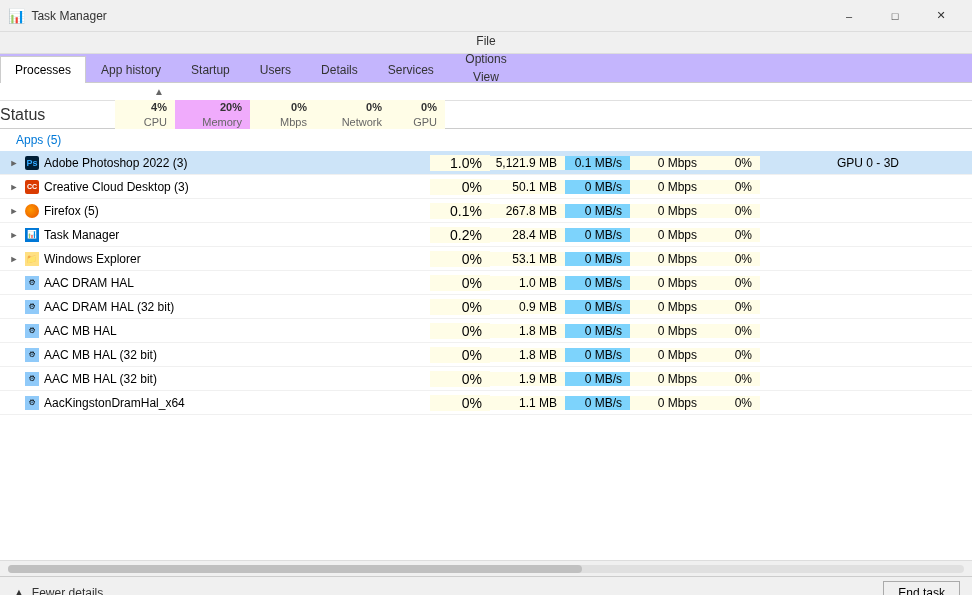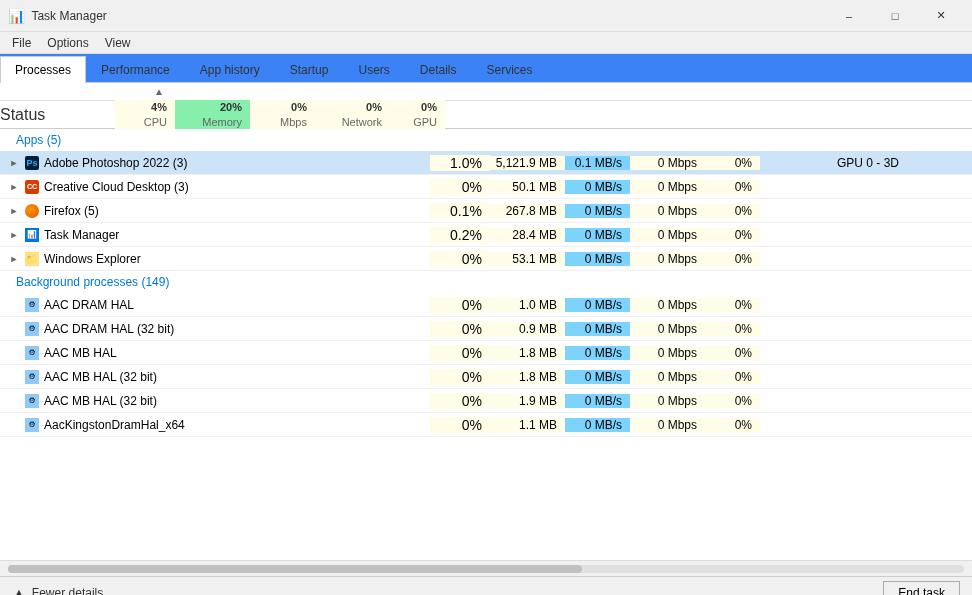--- a/index.html
+++ b/index.html
@@ -23,31 +23,32 @@
     }
 
     
     .menu-bar {
       background: #f0f0f0;
       height: 22px;
       display: flex;
       align-items: center;
       padding: 0 4px;
       border-bottom: 1px solid #ddd;
+      flex-direction: column;
     }
     .menu-item {
       padding: 2px 8px;
       cursor: pointer;
       font-size: 12px;
       color: #333;
     }
 
     
     .tab-bar {
-      background: #3b82f6;
+      background: #c4b5fd;
       display: flex;
       border-bottom: 1px solid #ccc;
       padding-top: 2px;
     }
     .tab {
       padding: 6px 14px;
       cursor: pointer;
       font-size: 12px;
       color: #333;
       border: 1px solid transparent;
@@ -89,21 +90,21 @@
     .col-name { flex: 0 0 315px; padding-left: 8px; font-size: 12px; }
     .col-status { flex: 0 0 115px; font-size: 16px; }
     .col-cpu { flex: 0 0 60px; text-align: right; padding-right: 8px; }
     .col-memory { flex: 0 0 75px; text-align: right; padding-right: 8px; }
     .col-disk { flex: 0 0 65px; text-align: right; padding-right: 8px; }
     .col-network { flex: 0 0 75px; text-align: right; padding-right: 8px; }
     .col-gpu { flex: 0 0 55px; text-align: right; padding-right: 8px; }
     .col-gpu-engine { flex: 1; text-align: left; padding-left: 4px; }
 
     .col-cpu-header { background: #fffde7; }
-    .col-memory-header { background: #86efac; }
+    .col-memory-header { background: #f0abfc; }
     .col-disk-header { background: #fffde7; }
     .col-network-header { background: #fffde7; }
     .col-gpu-header { background: #fffde7; }
 
     
     .table-body {
       flex: 1;
       overflow-y: auto;
       overflow-x: hidden;
     }
@@ -202,23 +203,20 @@
   <span class="menu-item">File</span>
   <span class="menu-item">Options</span>
   <span class="menu-item">View</span>
 </div>
 
 <div class="tab-bar">
   <div class="tab active">
     <span>Processes</span>
   </div>
   <div class="tab">
-    <span>Performance</span>
-  </div>
-  <div class="tab">
     <span>App history</span>
   </div>
   <div class="tab">
     <span>Startup</span>
   </div>
   <div class="tab">
     <span>Users</span>
   </div>
   <div class="tab">
     <span>Details</span>
@@ -354,23 +352,20 @@
       </div>
       <div class="row-status"></div>
       <div class="row-cpu">0%</div>
       <div class="row-memory">53.1 MB</div>
       <div class="row-disk">0 MB/s</div>
       <div class="row-network">0 Mbps</div>
       <div class="row-gpu">0%</div>
       <div class="row-gpu-engine"></div>
     </div>
 
-    <div class="section-header">
-      <span>Background processes (149)</span>
-    </div>
 
     <div class="data-row">
       <div class="row-name">
         <span class="expand-btn" style="visibility:hidden;">►</span>
         <span class="row-icon">
             <span class="generic-icon">⚙</span>
           </span>
         <span class="row-label">AAC DRAM HAL</span>
       </div>
       <div class="row-status"></div>

